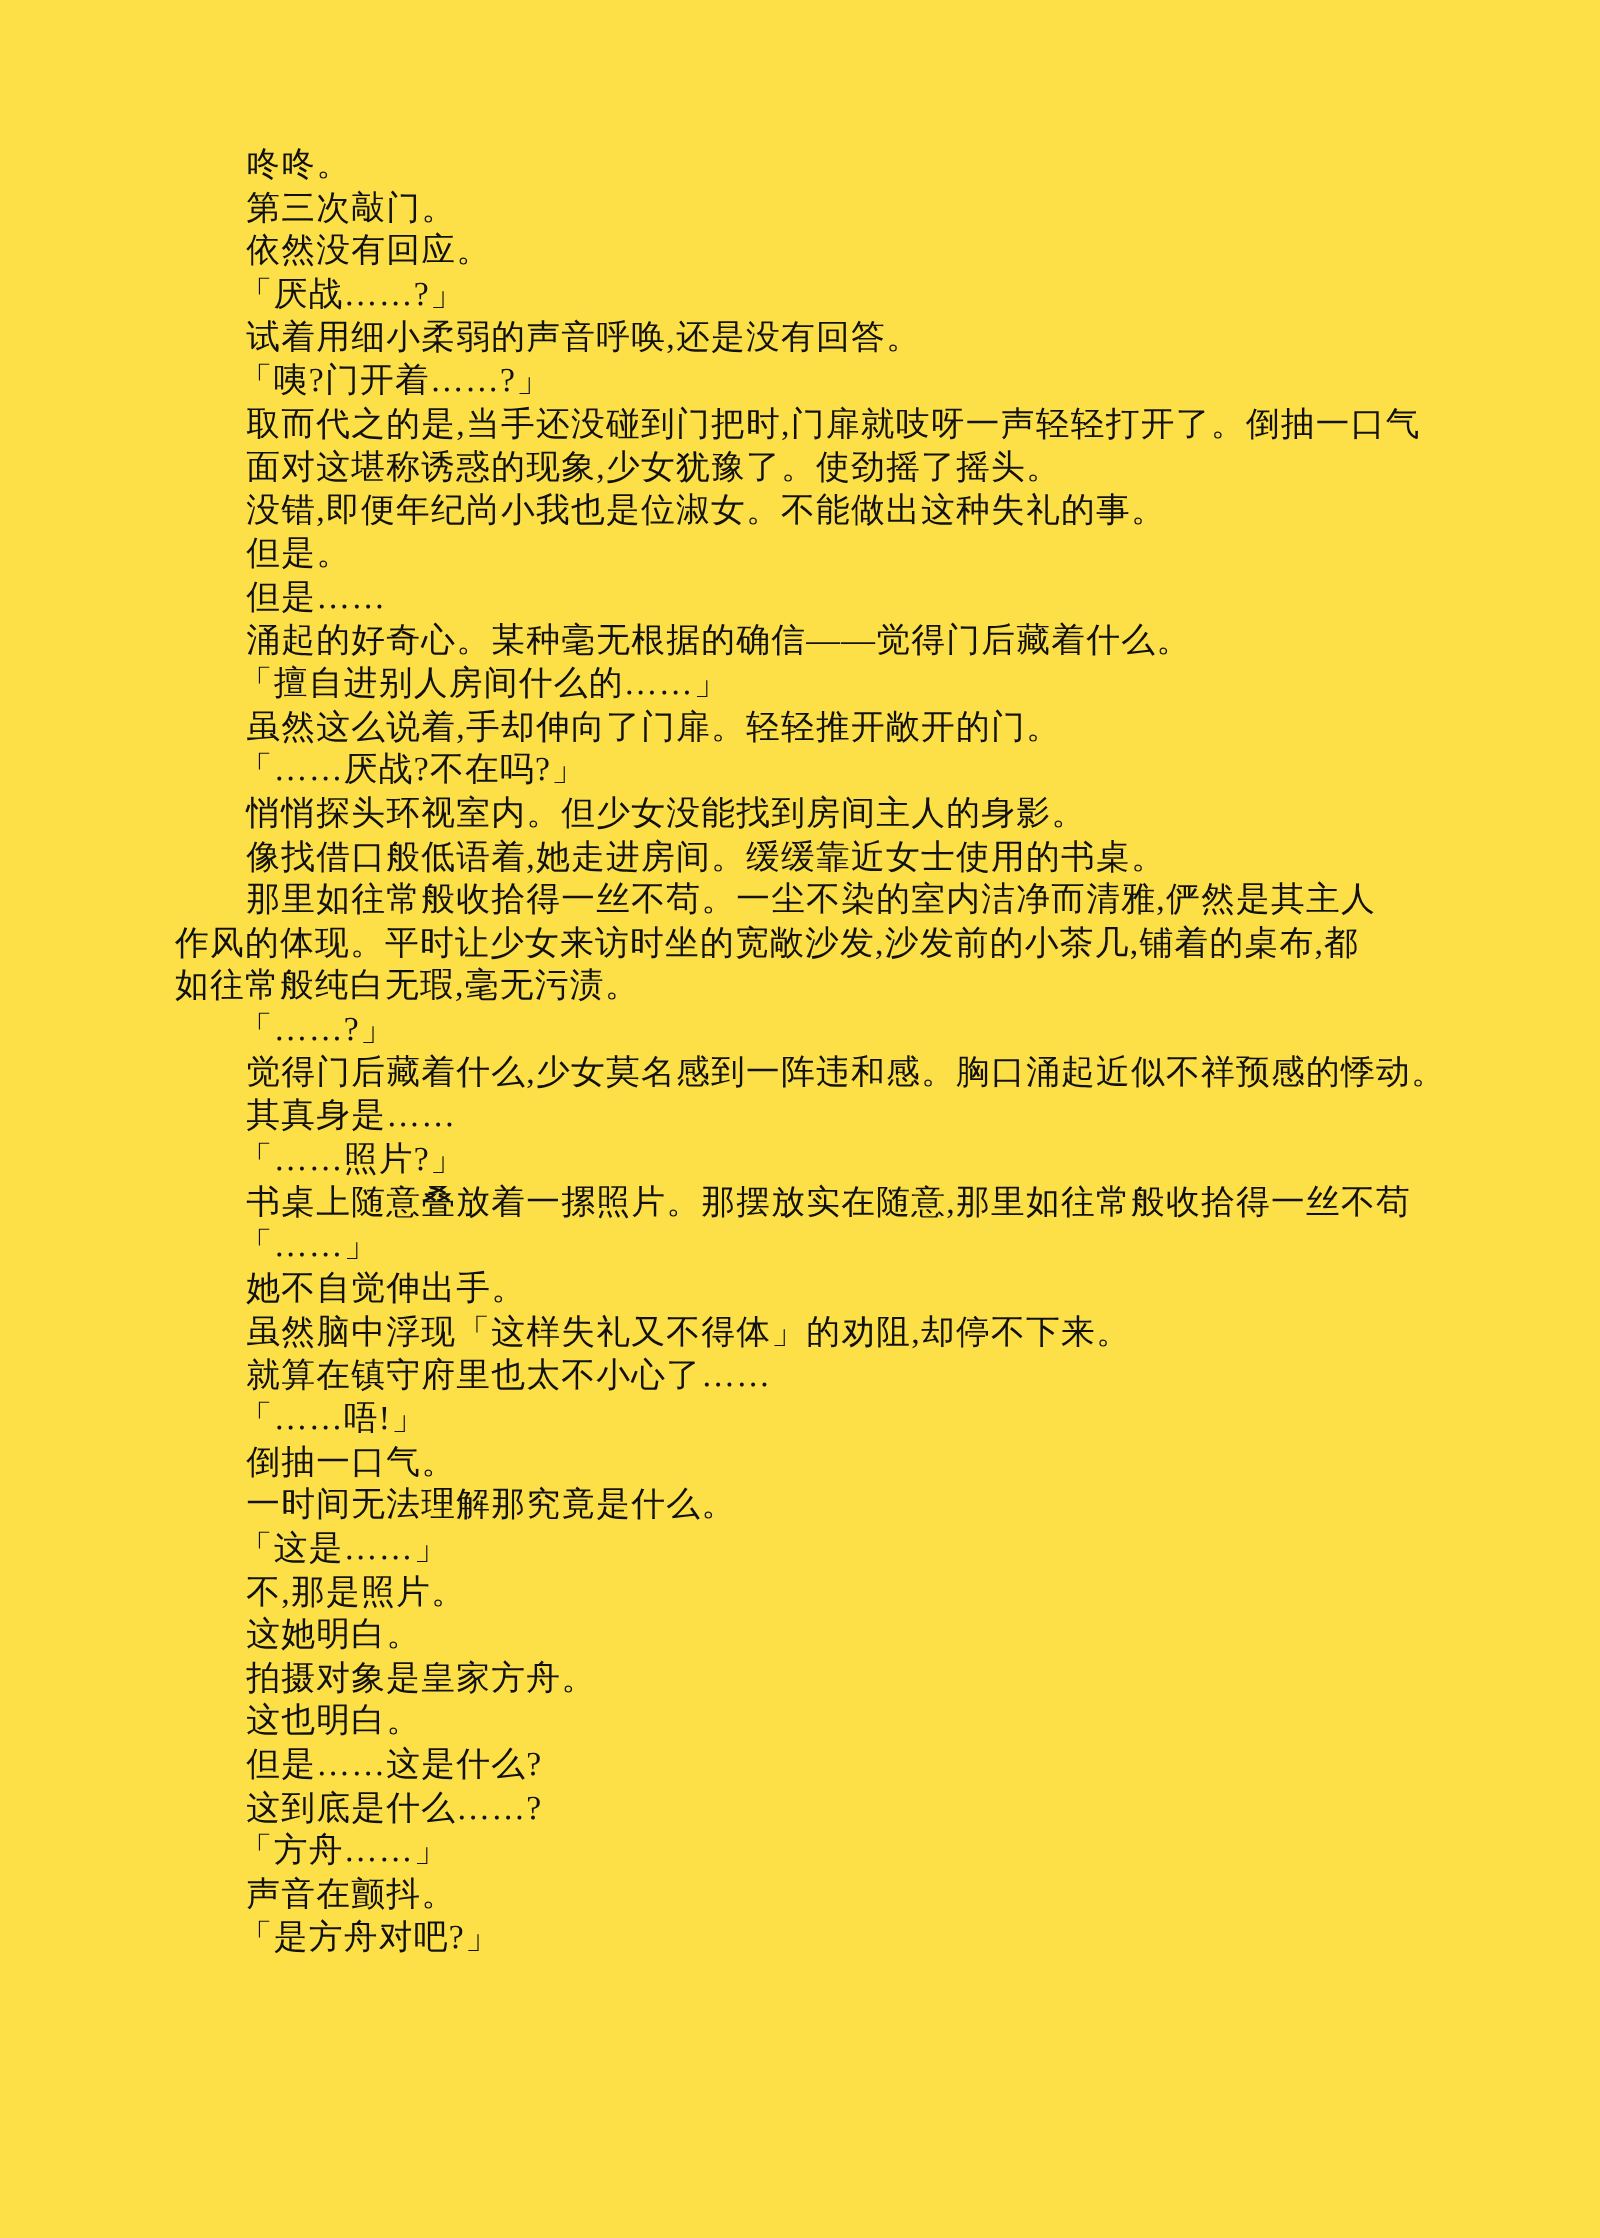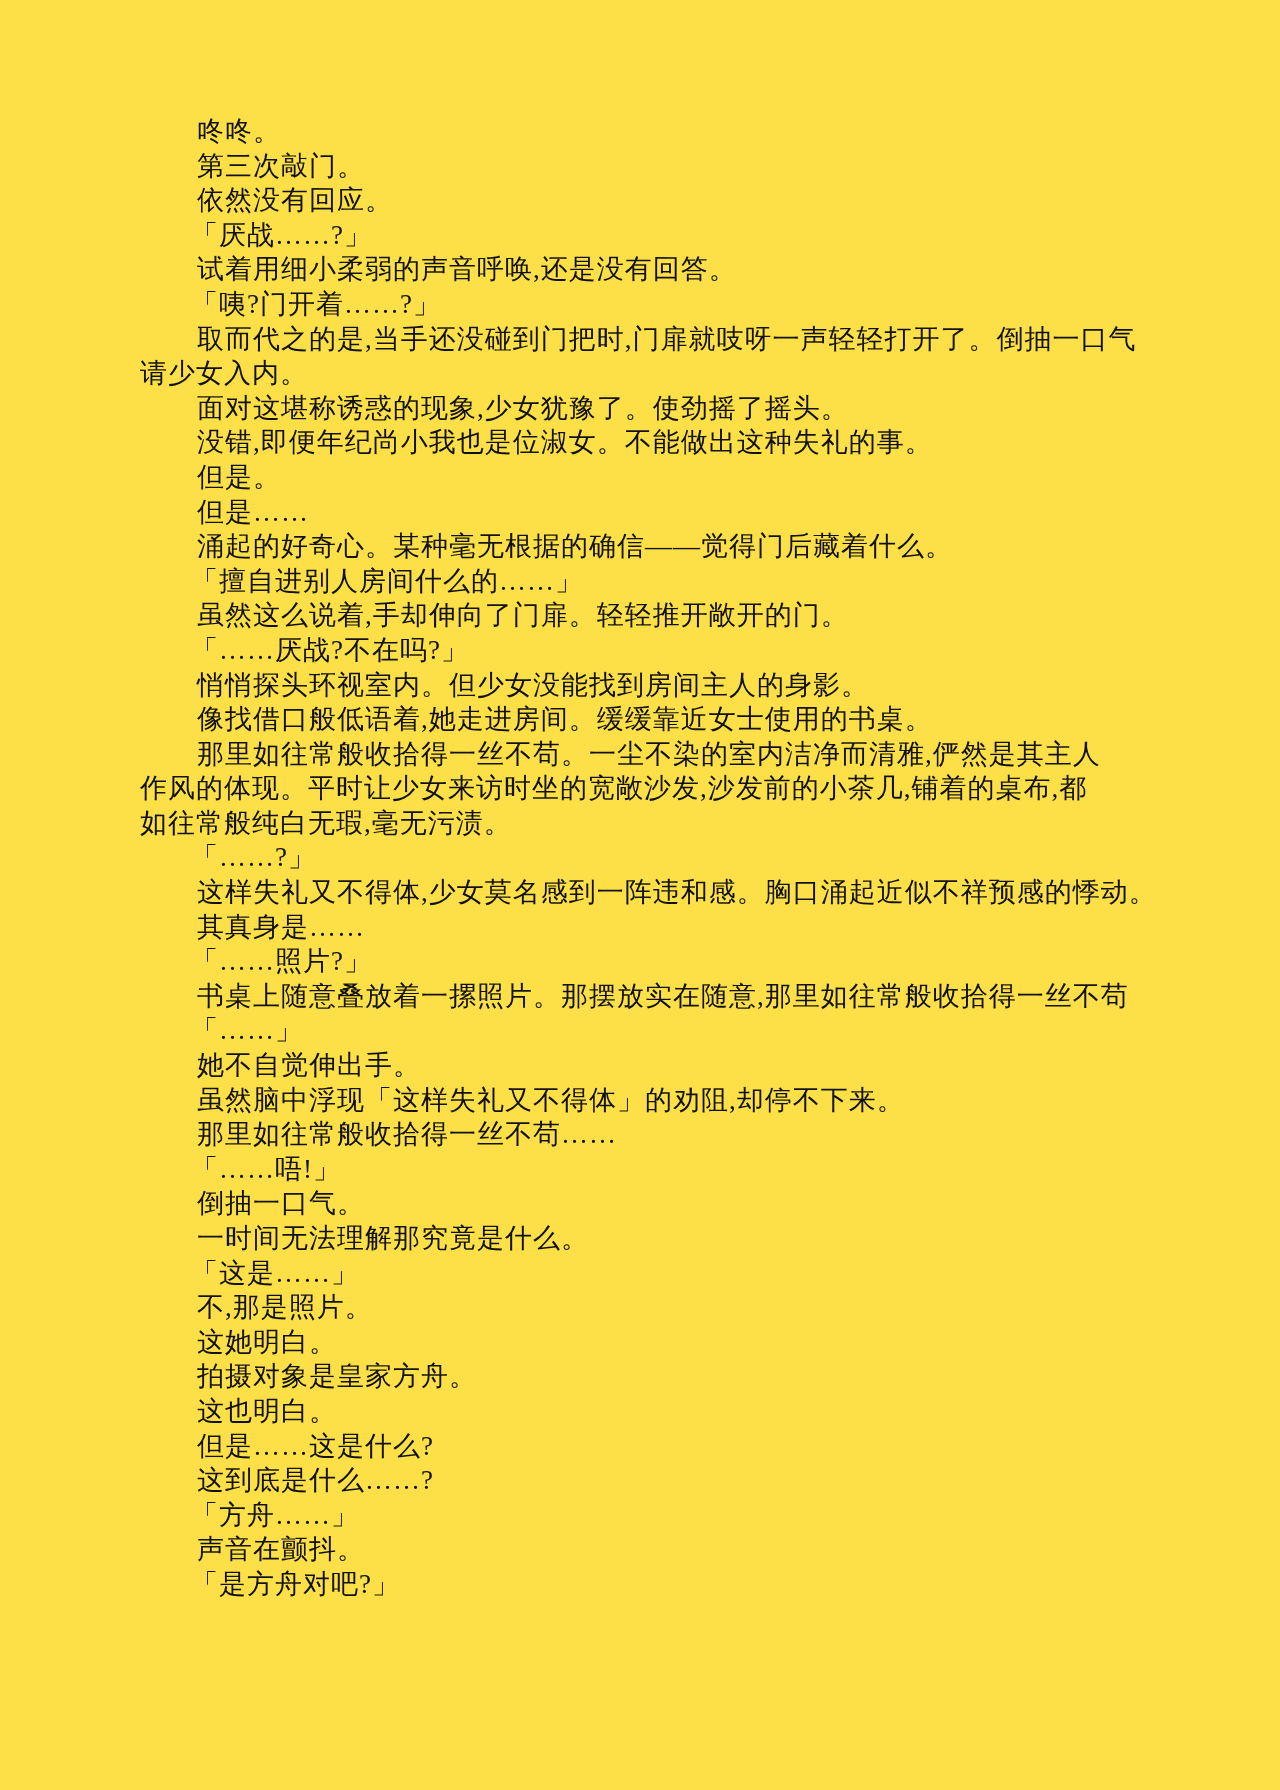--- a/index.html
+++ b/index.html
@@ -40,43 +40,42 @@
 
 <div class="page" style="background: #fde047;">
   <div class="page-text" style="color: rgb(17, 17, 17);">
       <p class="line indent">咚咚。</p>
       <p class="line indent">第三次敲门。</p>
       <p class="line indent">依然没有回应。</p>
       <p class="line dialog">「厌战……?」</p>
       <p class="line indent">试着用细小柔弱的声音呼唤,还是没有回答。</p>
       <p class="line dialog">「咦?门开着……?」</p>
       <p class="line indent">取而代之的是,当手还没碰到门把时,门扉就吱呀一声轻轻打开了。倒抽一口气</p>
-      <p class="line flush">请少女入内。</p>
       <p class="line indent">面对这堪称诱惑的现象,少女犹豫了。使劲摇了摇头。</p>
       <p class="line indent">没错,即便年纪尚小我也是位淑女。不能做出这种失礼的事。</p>
       <p class="line indent">但是。</p>
       <p class="line indent">但是……</p>
       <p class="line indent">涌起的好奇心。某种毫无根据的确信——觉得门后藏着什么。</p>
       <p class="line dialog">「擅自进别人房间什么的……」</p>
       <p class="line indent">虽然这么说着,手却伸向了门扉。轻轻推开敞开的门。</p>
       <p class="line dialog">「……厌战?不在吗?」</p>
       <p class="line indent">悄悄探头环视室内。但少女没能找到房间主人的身影。</p>
       <p class="line indent">像找借口般低语着,她走进房间。缓缓靠近女士使用的书桌。</p>
       <p class="line indent">那里如往常般收拾得一丝不苟。一尘不染的室内洁净而清雅,俨然是其主人</p>
       <p class="line flush">作风的体现。平时让少女来访时坐的宽敞沙发,沙发前的小茶几,铺着的桌布,都</p>
       <p class="line flush">如往常般纯白无瑕,毫无污渍。</p>
       <p class="line dialog">「……?」</p>
-      <p class="line indent">这样失礼又不得体,少女莫名感到一阵违和感。胸口涌起近似不祥预感的悸动。</p>
+      <p class="line indent">觉得门后藏着什么,少女莫名感到一阵违和感。胸口涌起近似不祥预感的悸动。</p>
       <p class="line indent">其真身是……</p>
       <p class="line dialog">「……照片?」</p>
       <p class="line indent">书桌上随意叠放着一摞照片。那摆放实在随意,那里如往常般收拾得一丝不苟</p>
       <p class="line dialog">「……」</p>
       <p class="line indent">她不自觉伸出手。</p>
       <p class="line indent">虽然脑中浮现「这样失礼又不得体」的劝阻,却停不下来。</p>
-      <p class="line indent">那里如往常般收拾得一丝不苟……</p>
+      <p class="line indent">就算在镇守府里也太不小心了……</p>
       <p class="line dialog">「……唔!」</p>
       <p class="line indent">倒抽一口气。</p>
       <p class="line indent">一时间无法理解那究竟是什么。</p>
       <p class="line dialog">「这是……」</p>
       <p class="line indent">不,那是照片。</p>
       <p class="line indent">这她明白。</p>
       <p class="line indent">拍摄对象是皇家方舟。</p>
       <p class="line indent">这也明白。</p>
       <p class="line indent">但是……这是什么?</p>
       <p class="line indent">这到底是什么……?</p>

